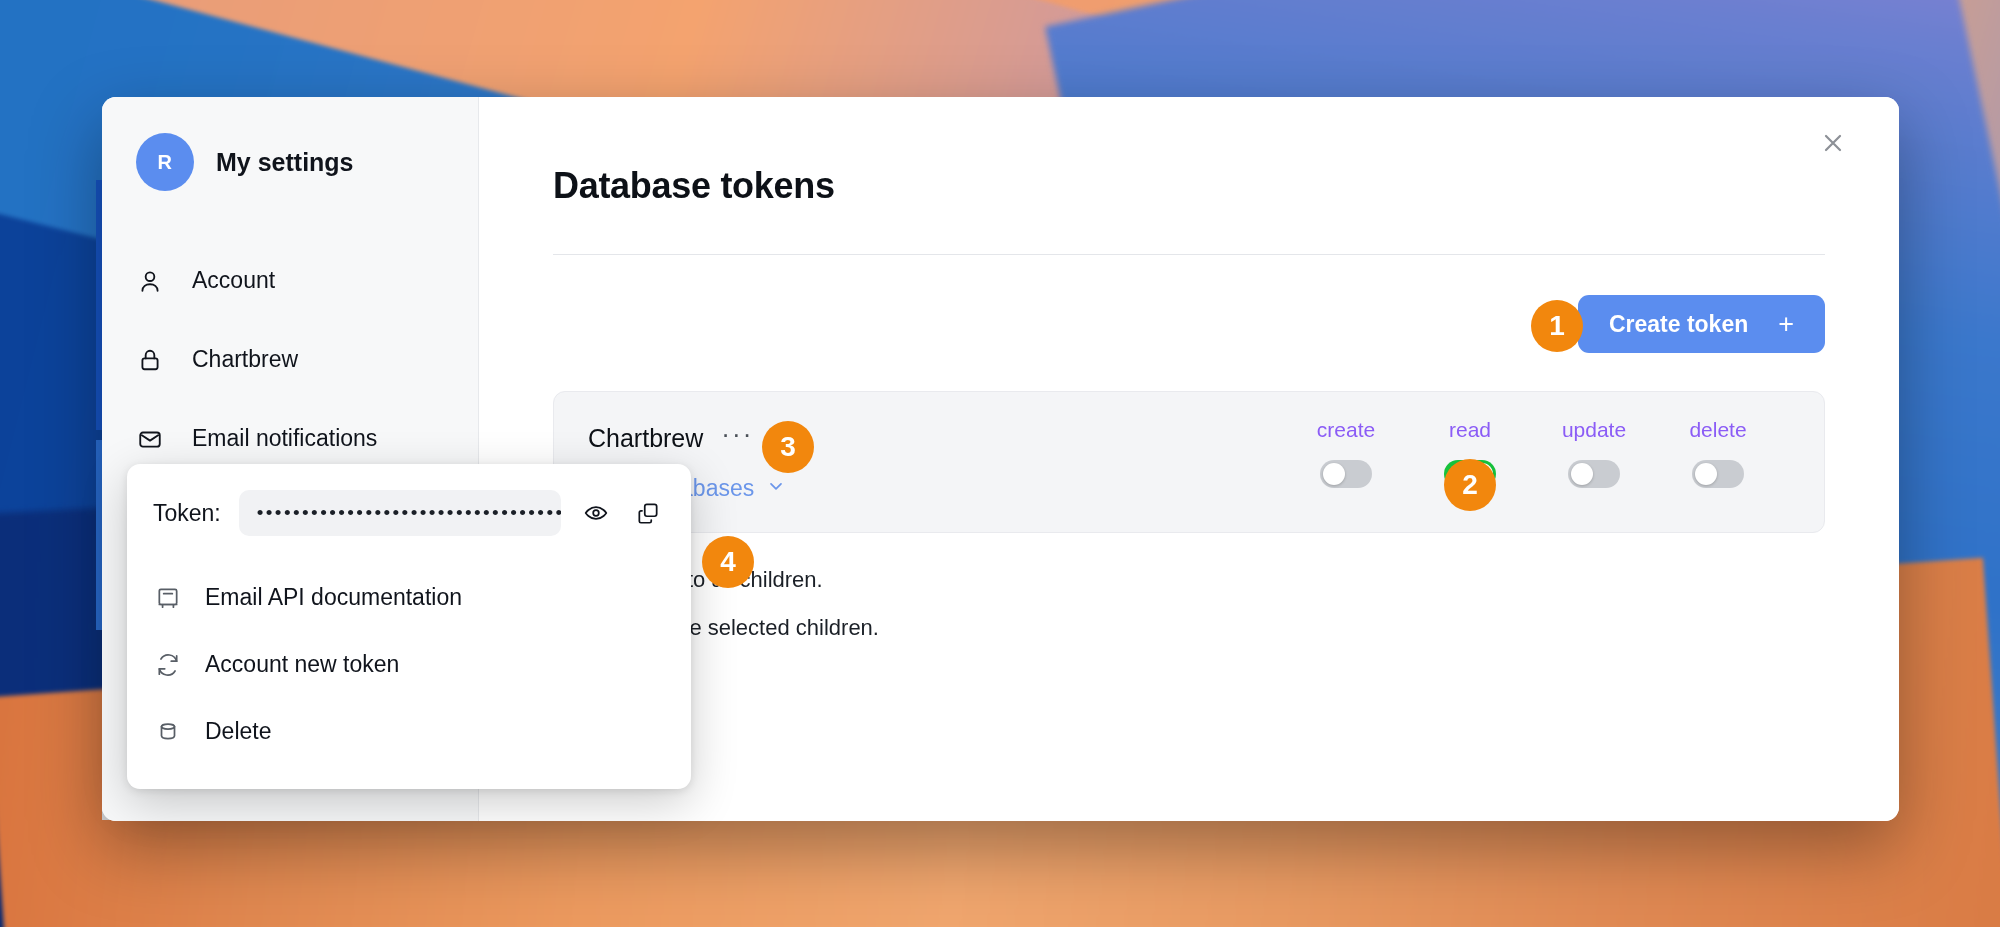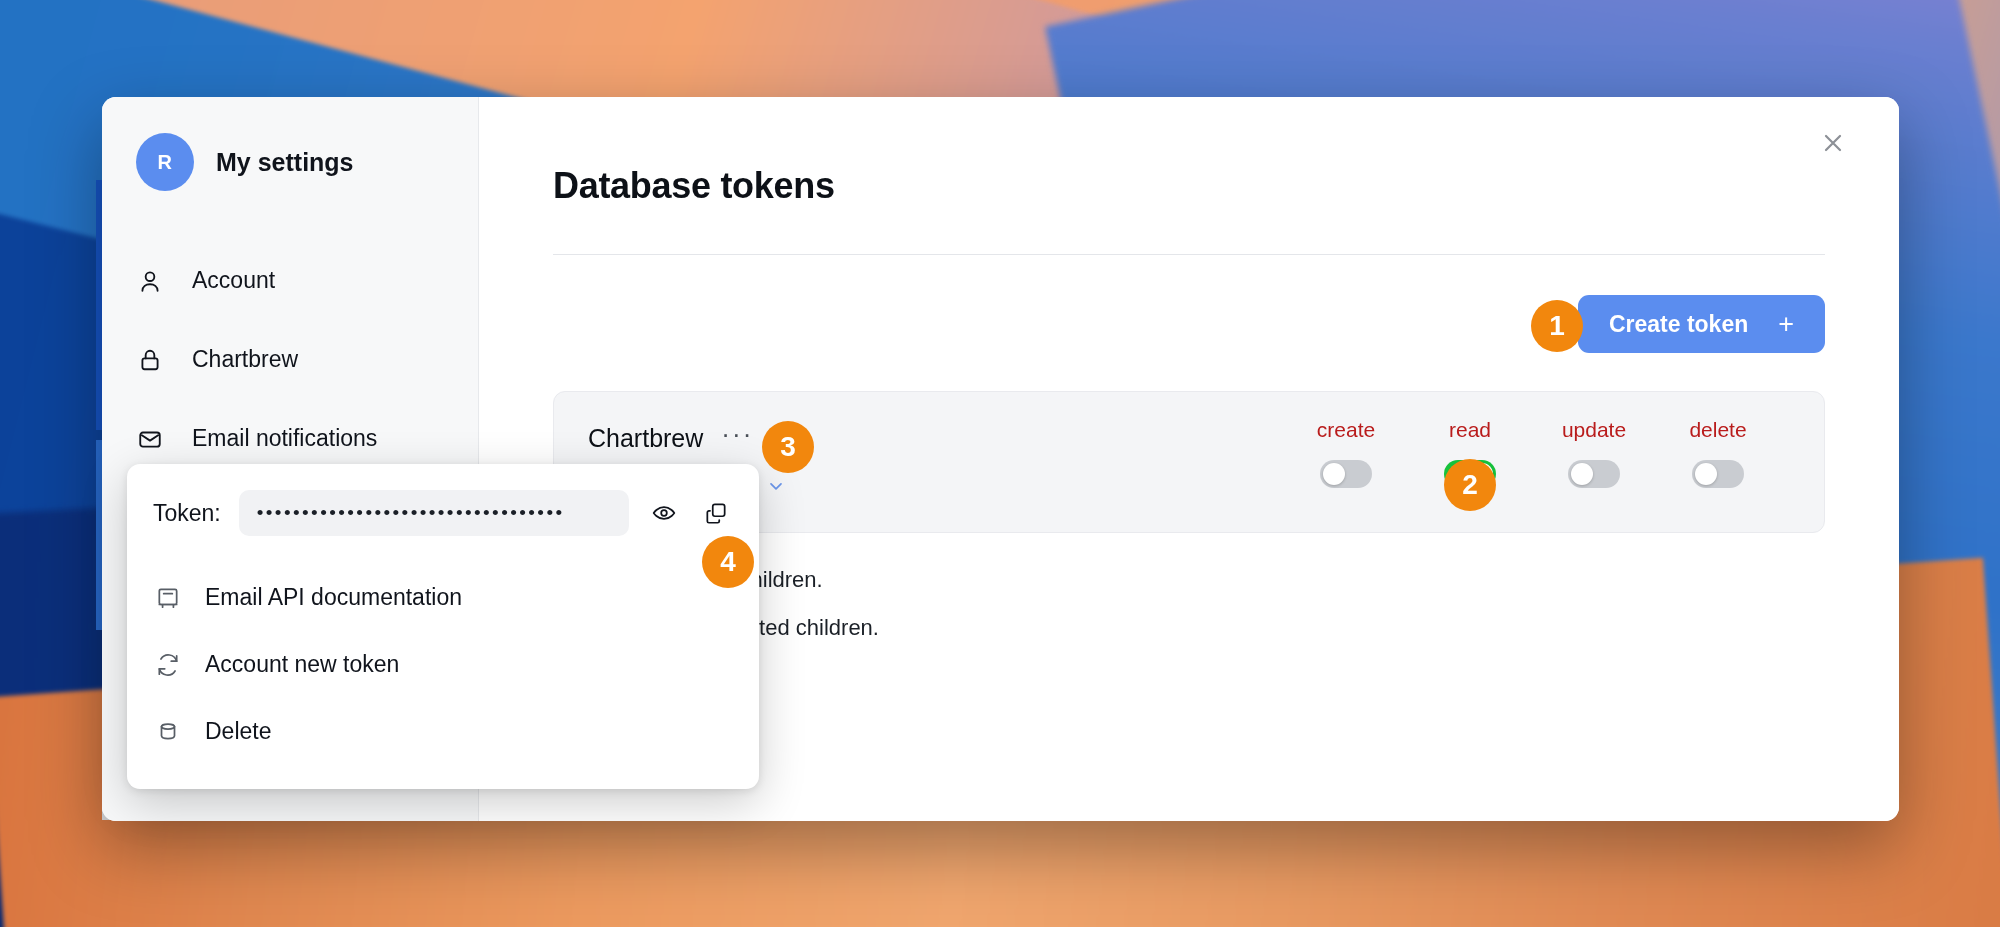--- a/index.html
+++ b/index.html
@@ -188,21 +188,21 @@
   }
   #show-db {
     margin-top: 22px; color: #6b96ea; font-size: 23px;
     display: flex; align-items: center; gap: 12px; cursor: pointer;
   }
   #perm-grid { display: flex; gap: 0; padding-right: 10px; }
   .perm-col {
     width: 124px; display: flex; flex-direction: column;
     align-items: center; gap: 18px;
   }
-  .perm-label { font-size: 21px; color: #b91c1c; }
+  .perm-label { font-size: 21px; color: #8b5cf6; }
   .toggle {
     width: 52px; height: 28px; border-radius: 14px;
     background: #c9ccd1; position: relative; cursor: pointer;
   }
   .toggle .knob {
     position: absolute; top: 3px; left: 3px;
     width: 22px; height: 22px; border-radius: 50%;
     background: #fff; box-shadow: 0 1px 3px rgba(0,0,0,.22);
   }
   .toggle.on { background: #17c23c; }
@@ -210,21 +210,21 @@
 
   
   #legend { margin-top: 34px; padding-left: 8px; }
   .legend-line { font-size: 22px; color: #1b2027; margin-bottom: 22px; }
   .legend-line.muted { color: #6d737c; }
 
   
   #token-popover {
     position: absolute;
     left: 127px; top: 464px;
-    width: 632px;
+    width: 564px;
     background: #fff;
     border-radius: 13px;
     box-shadow: 0 14px 48px rgba(0,0,0,.20), 0 2px 8px rgba(0,0,0,.10);
     padding: 26px 0 24px 0;
     z-index: 30;
   }
   #token-row {
     display: flex; align-items: center; gap: 18px;
     padding: 0 26px 0 26px; margin-bottom: 28px;
   }

